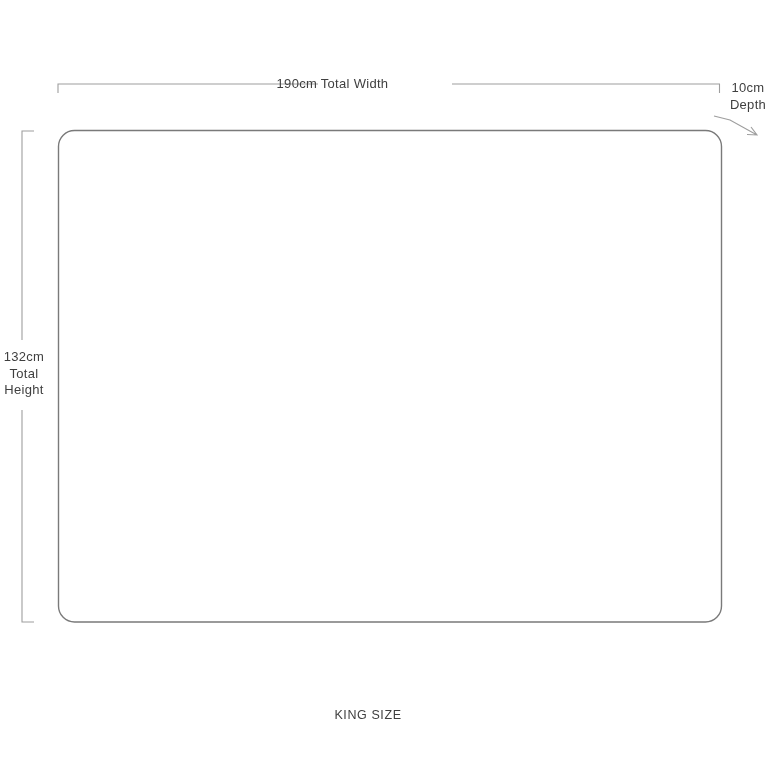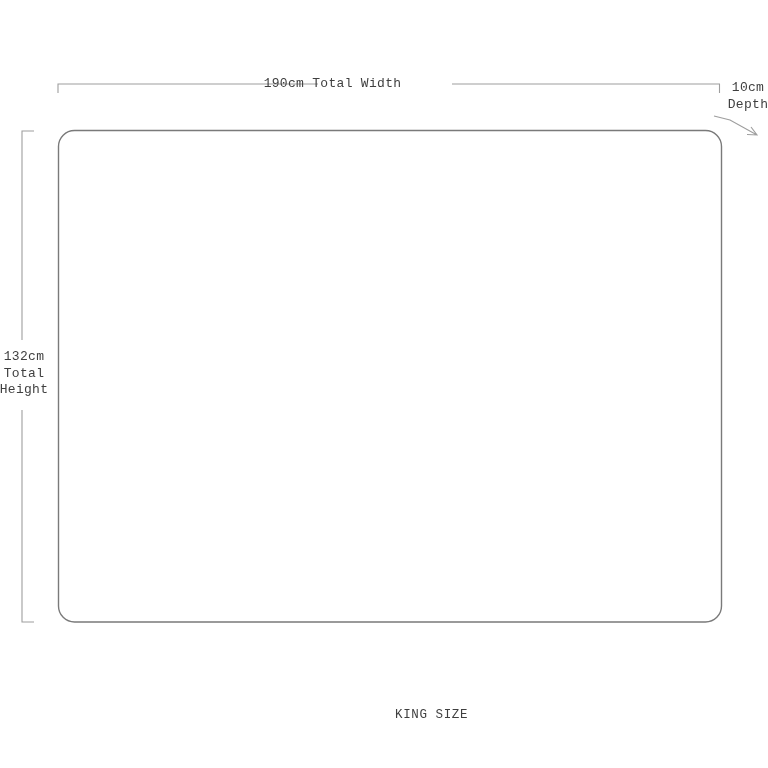--- a/index.html
+++ b/index.html
@@ -12,21 +12,20 @@
   html, body {
     width: 768px; height: 768px;
     background: var(--color-background);
     font-family: "Liberation Sans", sans-serif;
     overflow: hidden;
   }
   .canvas {
     position: relative;
     width: 665px; height: 768px;
     background: var(--color-background);
-    font-family: Liberation Mono, monospace;
   }
   svg.linework {
     position: absolute;
     inset: 0;
     width: 768px; height: 768px;
   }
   .product-outline {
     fill: none;
     stroke: var(--color-outline);
     stroke-width: 1.4;
@@ -64,21 +63,20 @@
     width: 60px;
     white-space: normal;
   }
   .height-label span { display: block; }
   .size-label {
     top: 707px;
     left: 268px;
     width: 200px;
     font-size: 12.5px;
     letter-spacing: 0.6px;
-    text-align: right;
   }
 </style>
 </head>
 <body>
 
 <div class="canvas">
 
   <svg class="linework" viewBox="0 0 768 768">
 
     <rect class="product-outline" x="58.5" y="130.5" width="663" height="491.5" rx="16" ry="16"></rect>

